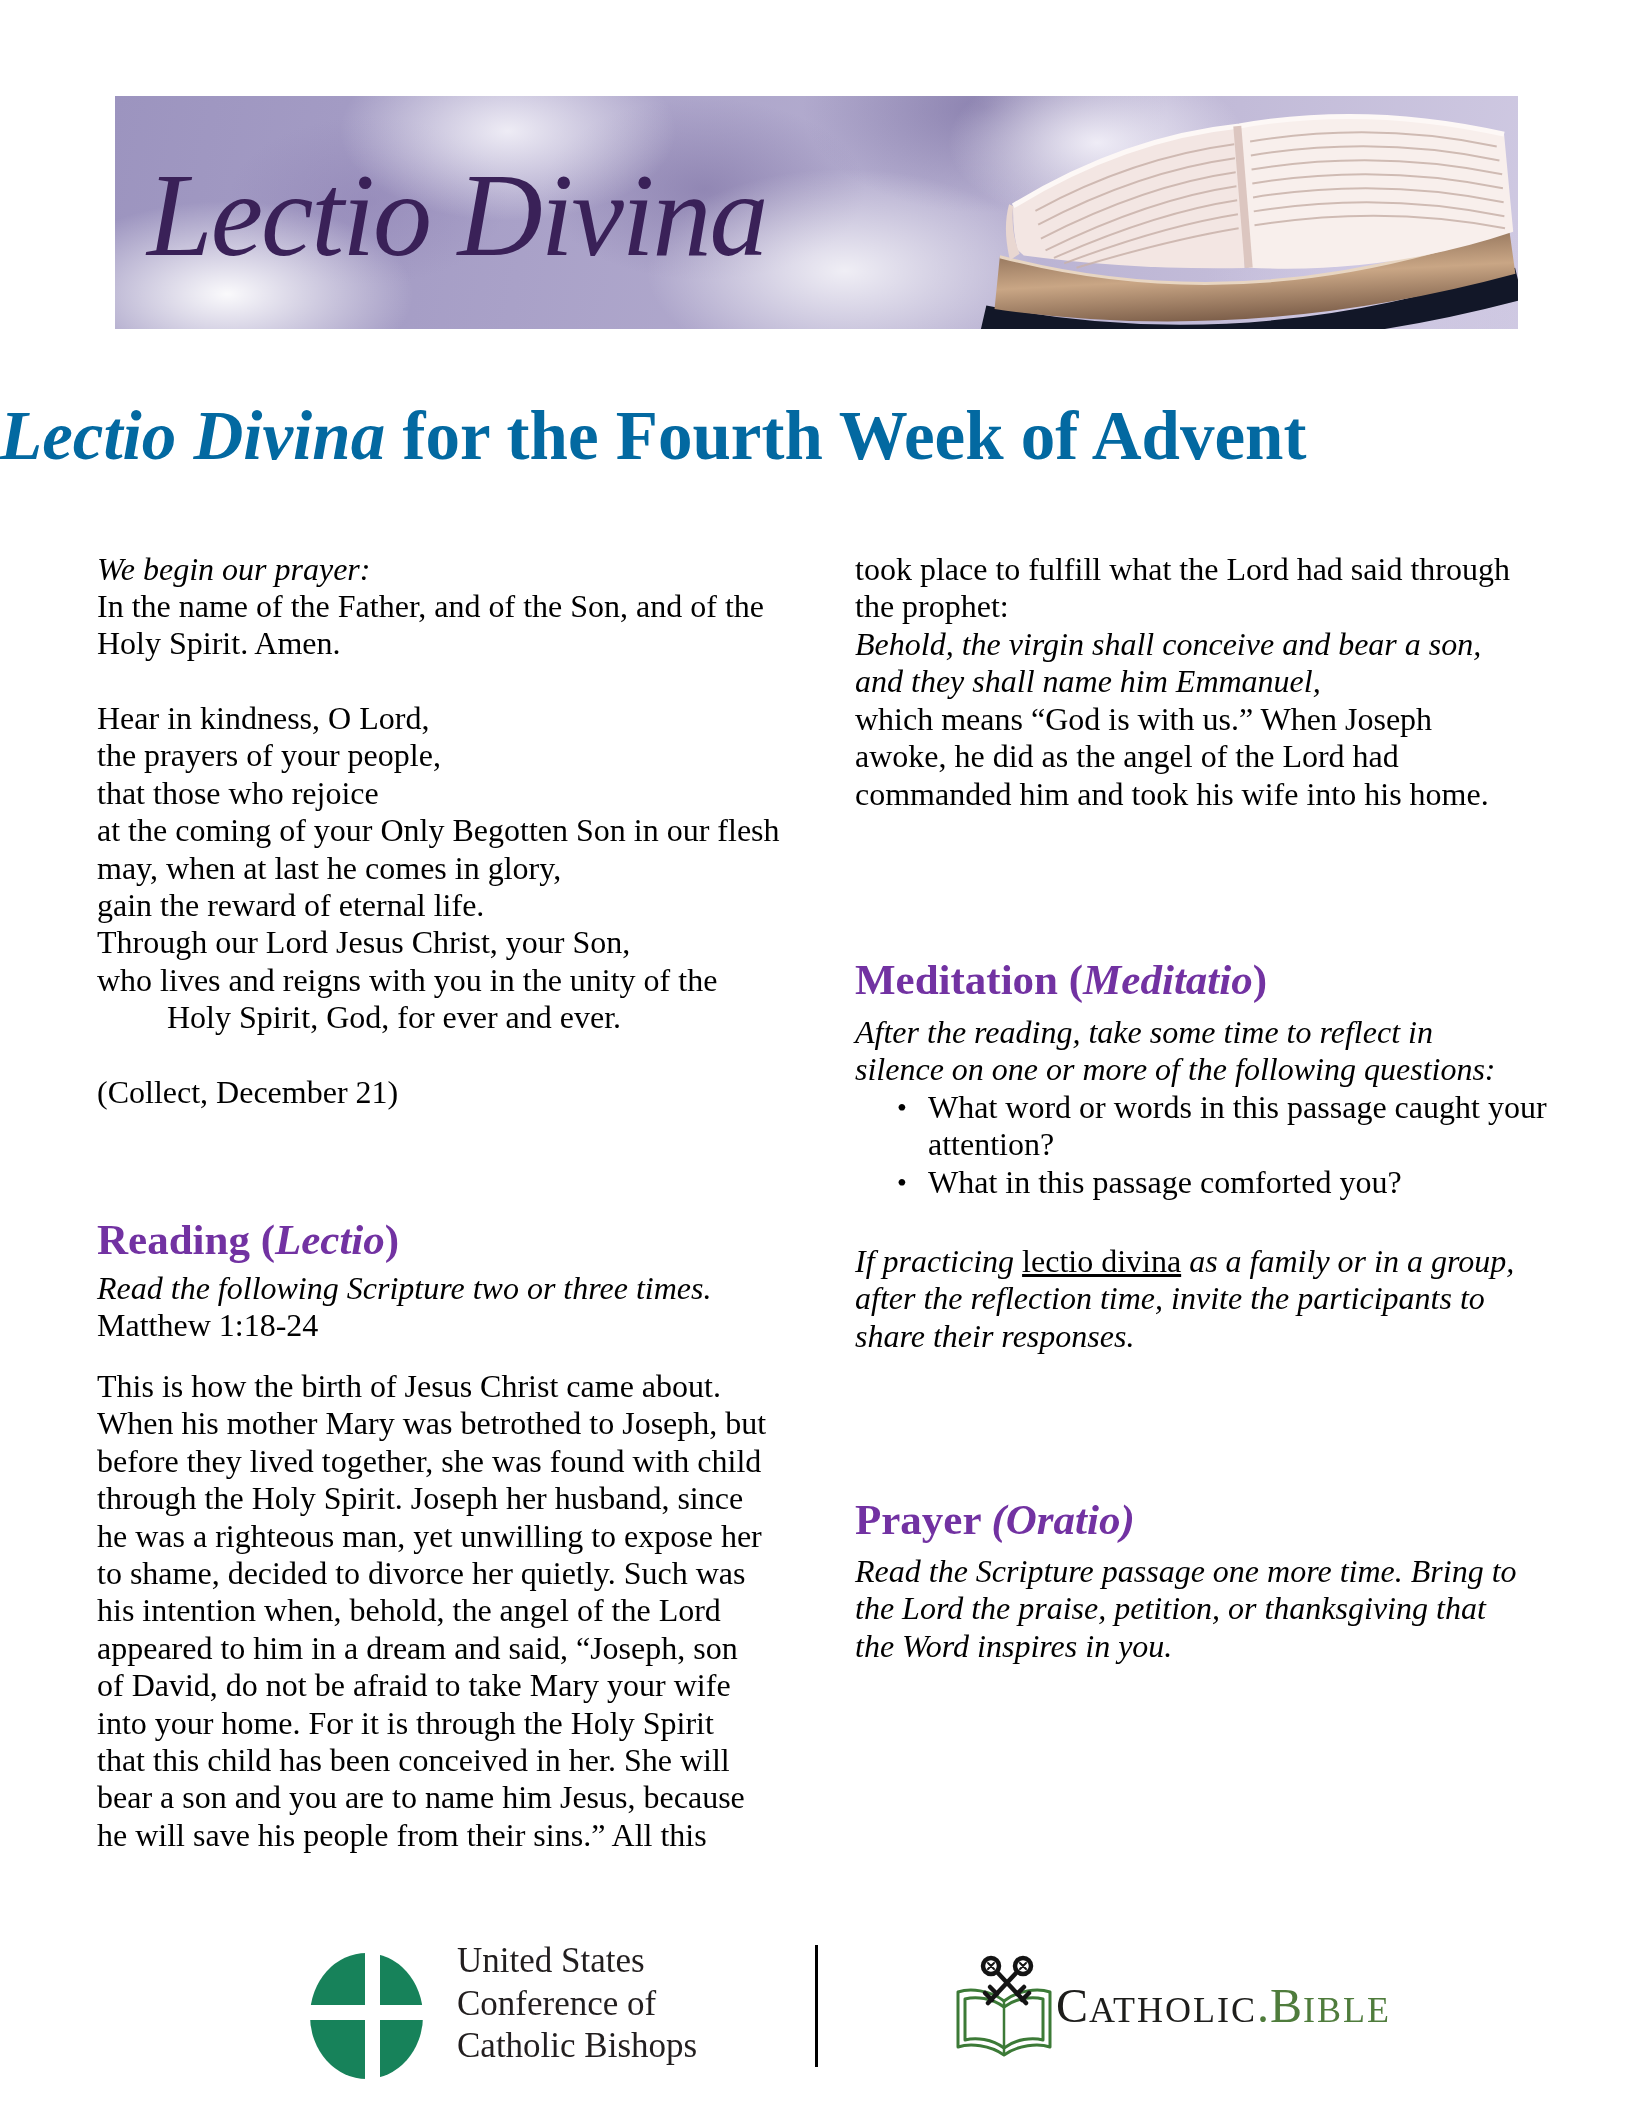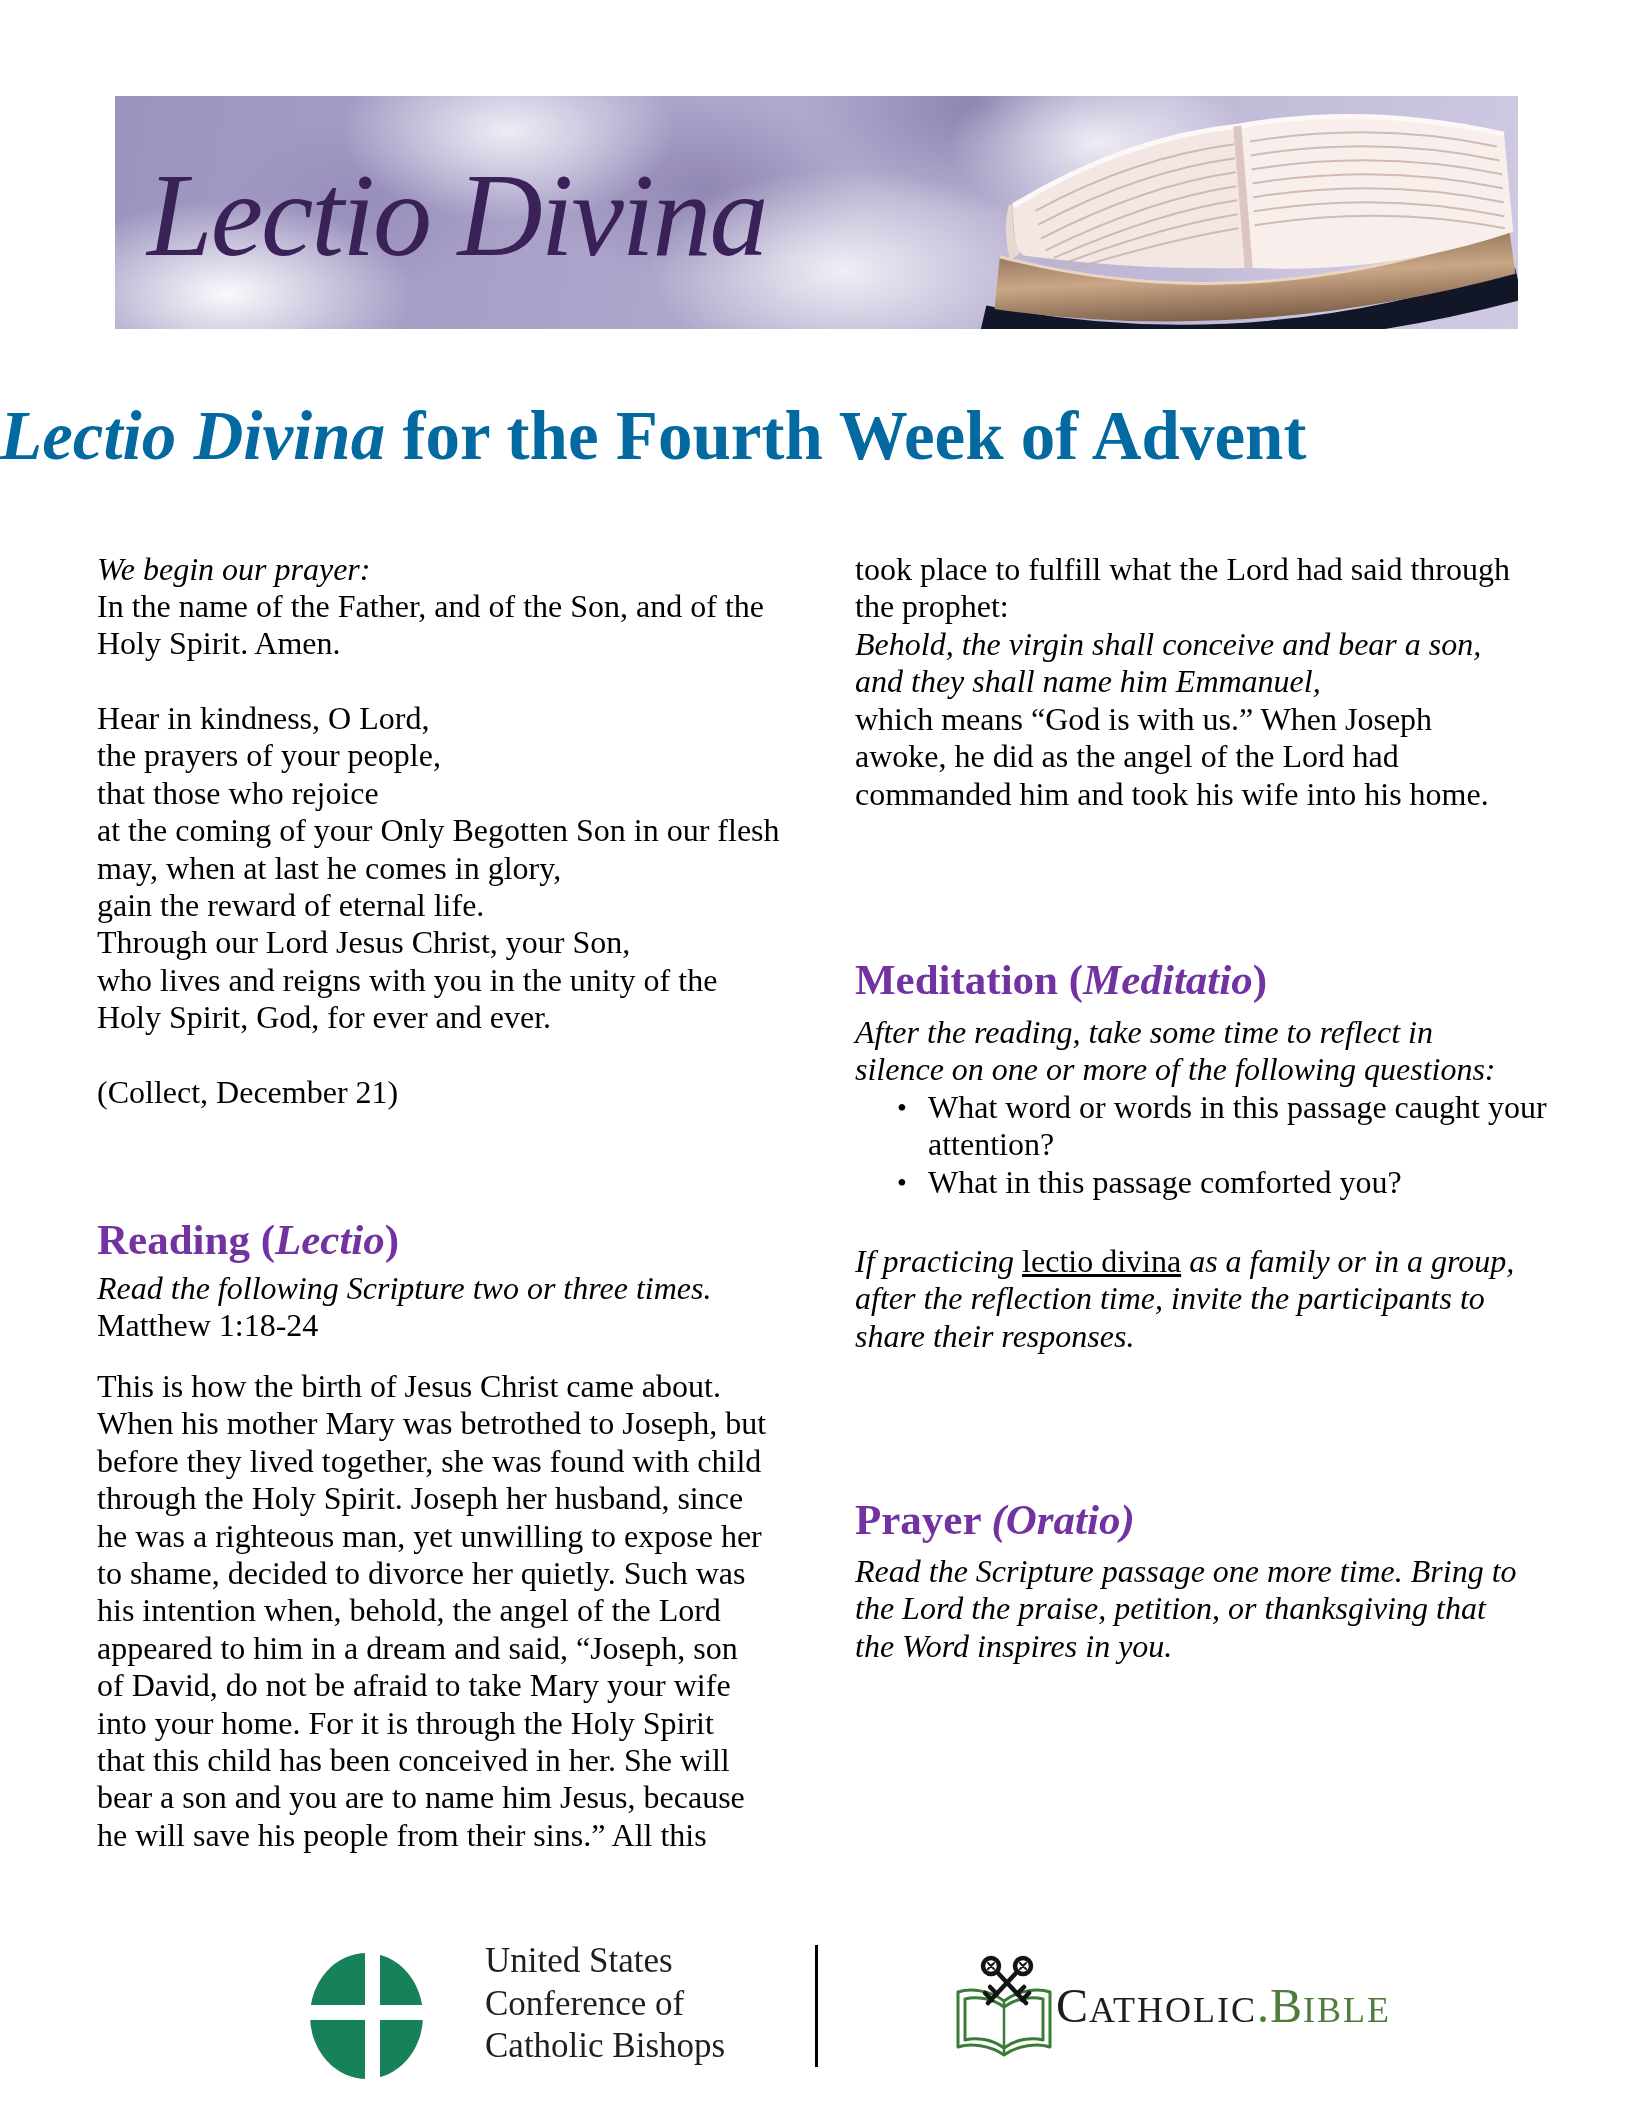--- a/index.html
+++ b/index.html
@@ -33,34 +33,34 @@
     font-size:69px;font-weight:bold;color:#0369a1;
   }
   .it{font-style:italic;}
   
   .tb{position:absolute;font-size:32px;line-height:37.4px;white-space:pre-line;}
   .col-l{left:97px;width:720px;}
   .col-r{left:855px;width:706px;}
   .heading{
     position:absolute;font-size:43px;line-height:48px;font-weight:bold;color:#7232a2;white-space:nowrap;
   }
-  .indent70{}
+  .indent70{margin-left:70px;}
   .indent20{}
   
   .bullets{position:absolute;left:855px;width:706px;margin:0;padding:0;list-style:none;}
   .bullets li{position:relative;padding-left:73px;font-size:32px;line-height:37.4px;}
   .bullets li::before{content:"\2022";position:absolute;left:42px;top:0;font-size:28px;}
   
   .group-note{position:absolute;left:855px;width:706px;font-size:32px;line-height:37.4px;font-style:italic;}
   .group-note .upright-underline{font-style:normal;text-decoration:underline;}
   
   .usccb-mark{position:absolute;left:310px;top:1953px;width:113px;height:126px;background:#17825a;border-radius:50%;}
   .usccb-mark .vbar{position:absolute;left:49%;top:0;width:15px;height:100%;background:#fff;}
   .usccb-mark .hbar{position:absolute;left:0;top:41%;width:100%;height:15px;background:#fff;}
-  .usccb-text{position:absolute;left:457px;top:1940px;font-size:35px;line-height:42.5px;color:#221e1f;white-space:pre-line;margin-left:28px;}
+  .usccb-text{position:absolute;left:457px;top:1940px;font-size:35px;line-height:42.5px;color:#221e1f;white-space:pre-line;}
   .footer-divider{position:absolute;left:815px;top:1945px;width:3px;height:122px;background:#000;}
   .cb-logo{position:absolute;left:952px;top:1945px;width:560px;height:130px;}
   .cb-book-icon{position:absolute;left:2px;top:40px;}
   .cb-keys-icon{position:absolute;left:24px;top:8px;}
   .cb-text{position:absolute;left:104px;top:33px;white-space:nowrap;}
   .cb-big{font-size:48px;color:#1d1d1b;letter-spacing:1px;}
   .cb-small{font-size:36px;color:#1d1d1b;letter-spacing:2px;}
   .cb-big.green,.cb-small.green{color:#4f7c3c;}
 </style>
 </head>

